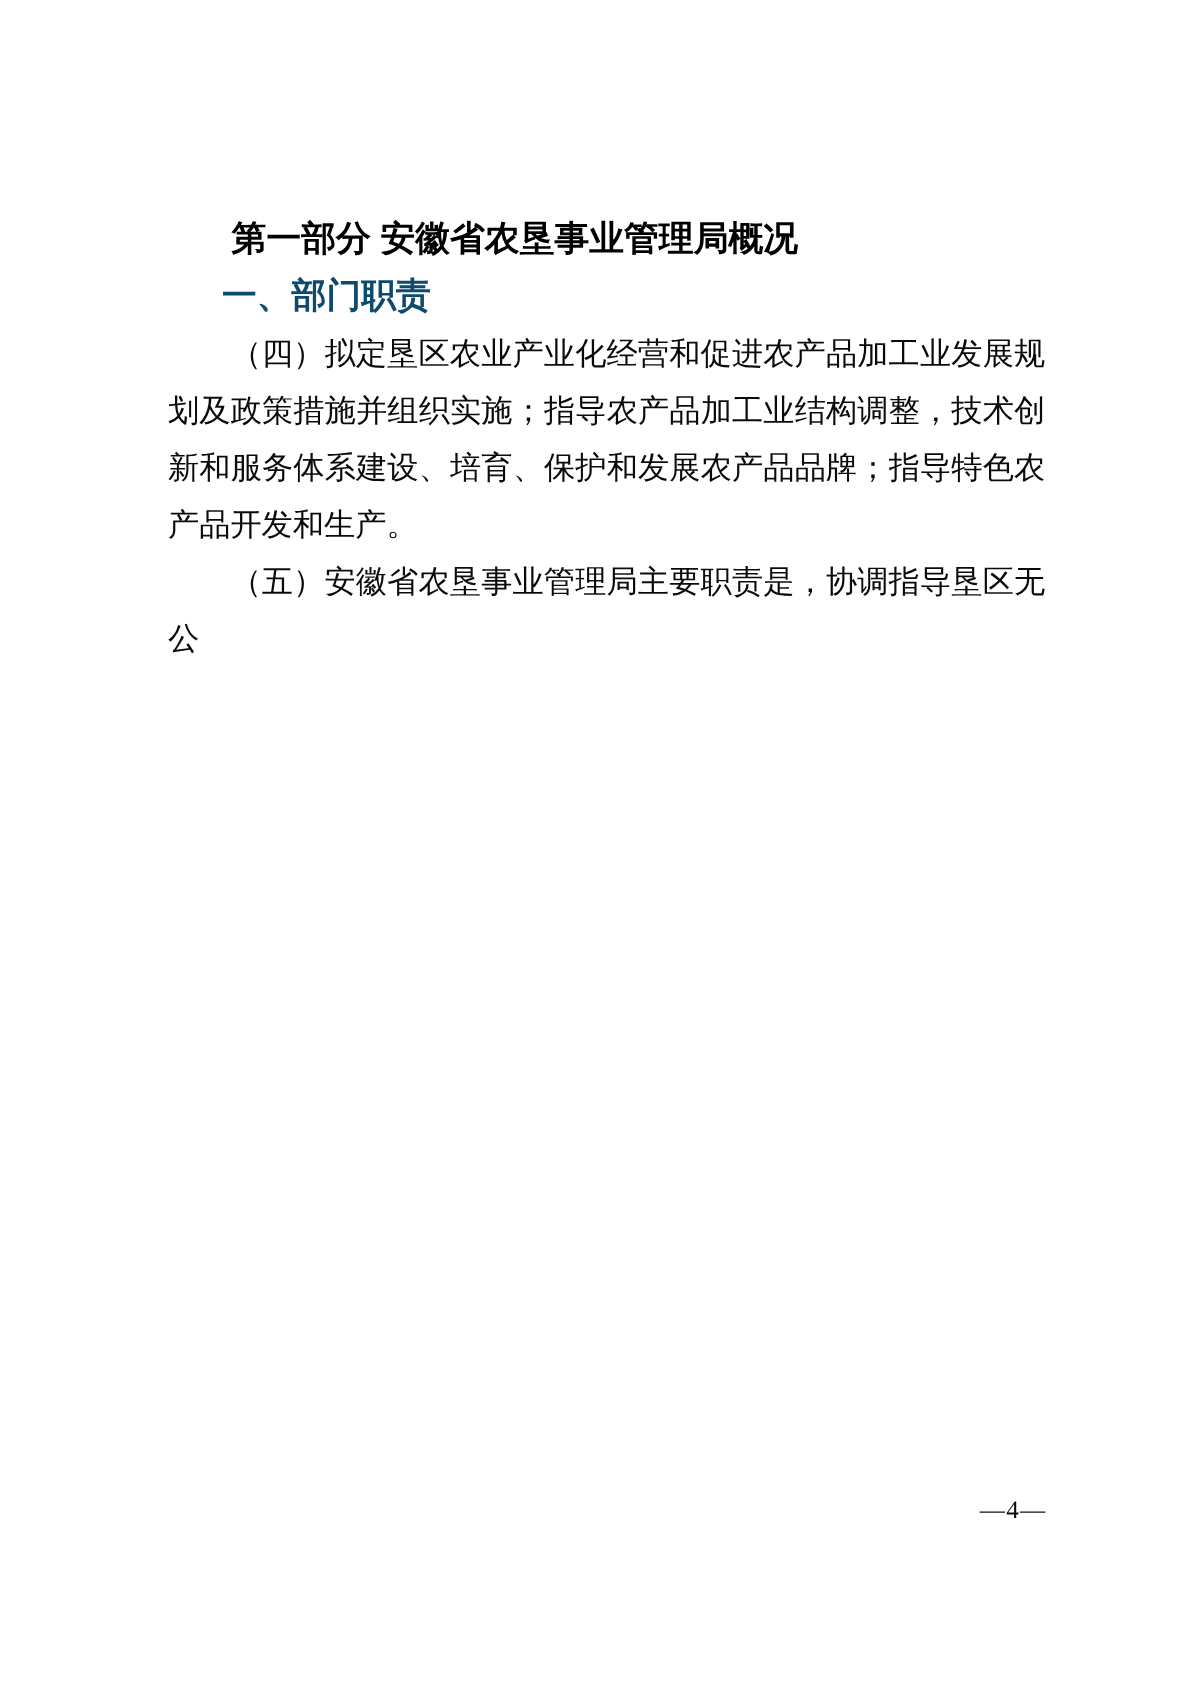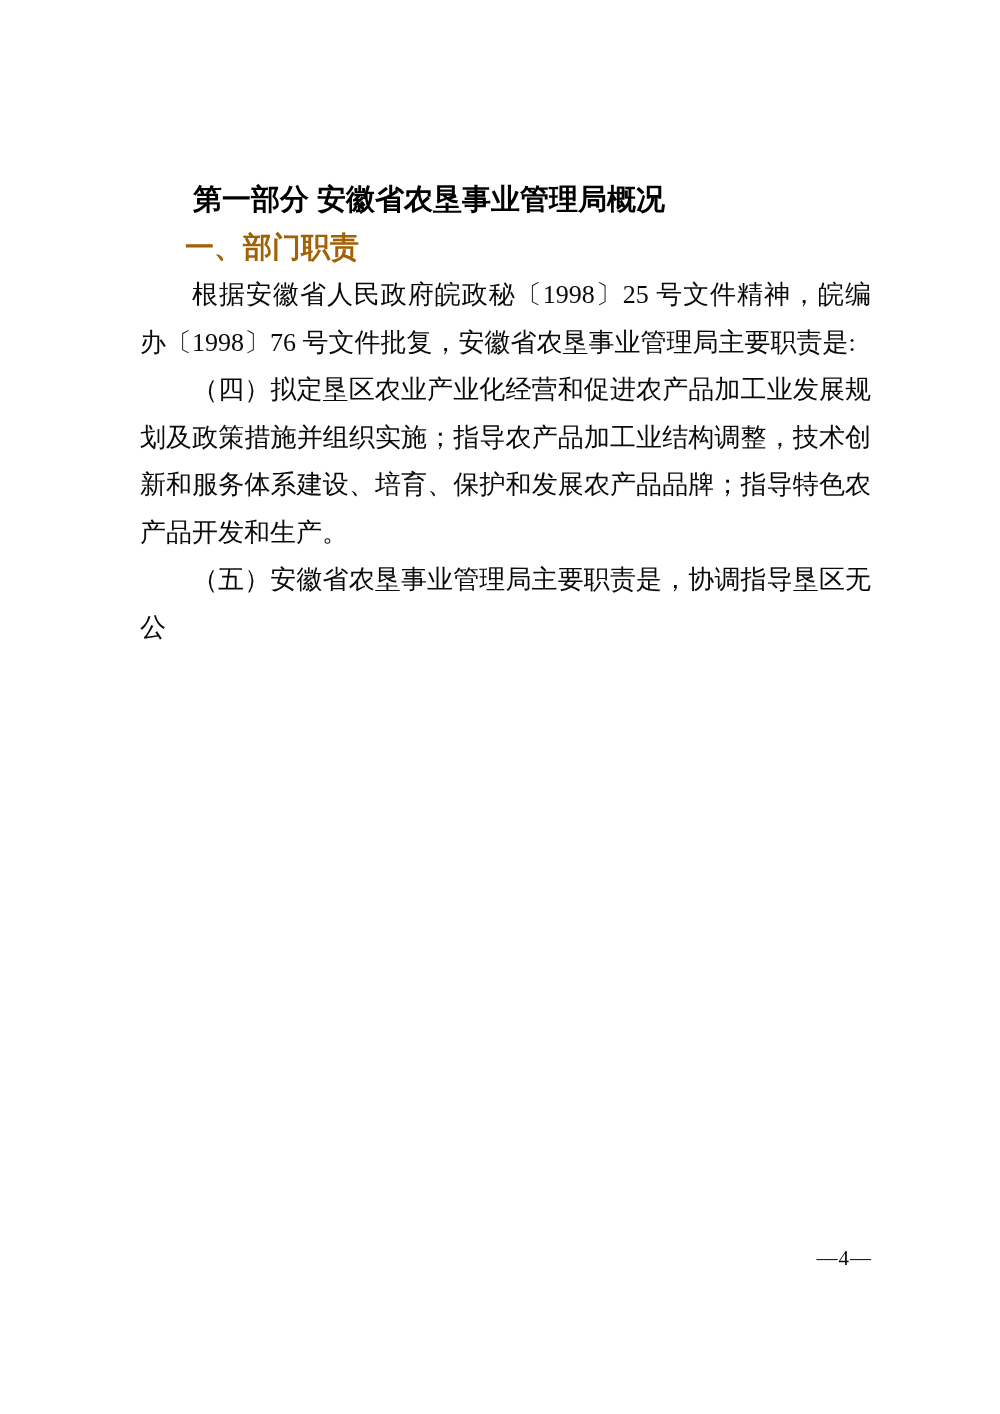--- a/index.html
+++ b/index.html
@@ -35,21 +35,21 @@
     padding-left: 53px;
     white-space: nowrap;
     color: #000000;
   }
   .section-heading {
     font-family: "Liberation Sans", sans-serif;
     font-weight: bold;
     font-size: 29px;
     line-height: 47.5px;
     padding-left: 45px;
-    color: #a16207;
+    color: #0c4a6e;
   }
   .body-text p {
     font-family: "Liberation Serif", serif;
     font-size: 26px;
     line-height: 47.5px;
     text-align: justify;
     text-align-last: left;
     text-indent: 2em;
     color: #0a0a0a;
   }
@@ -64,19 +64,18 @@
   }
 </style>
 </head>
 <body>
 
 <div class="page">
   <div class="content">
     <h1 class="doc-title">第一部分 安徽省农垦事业管理局概况</h1>
     <h2 class="section-heading">一、部门职责</h2>
     <div class="body-text">
-      <p>根据安徽省人民政府皖政秘〔1998〕25 号文件精神，皖编办〔1998〕76 号文件批复，安徽省农垦事业管理局主要职责是:</p>
       <p>（四）拟定垦区农业产业化经营和促进农产品加工业发展规划及政策措施并组织实施；指导农产品加工业结构调整，技术创新和服务体系建设、培育、保护和发展农产品品牌；指导特色农产品开发和生产。</p>
       <p>（五）安徽省农垦事业管理局主要职责是，协调指导垦区无公</p>
     </div>
   </div>
   <div class="page-number">—4—</div>
 </div>
 
 </body></html>

